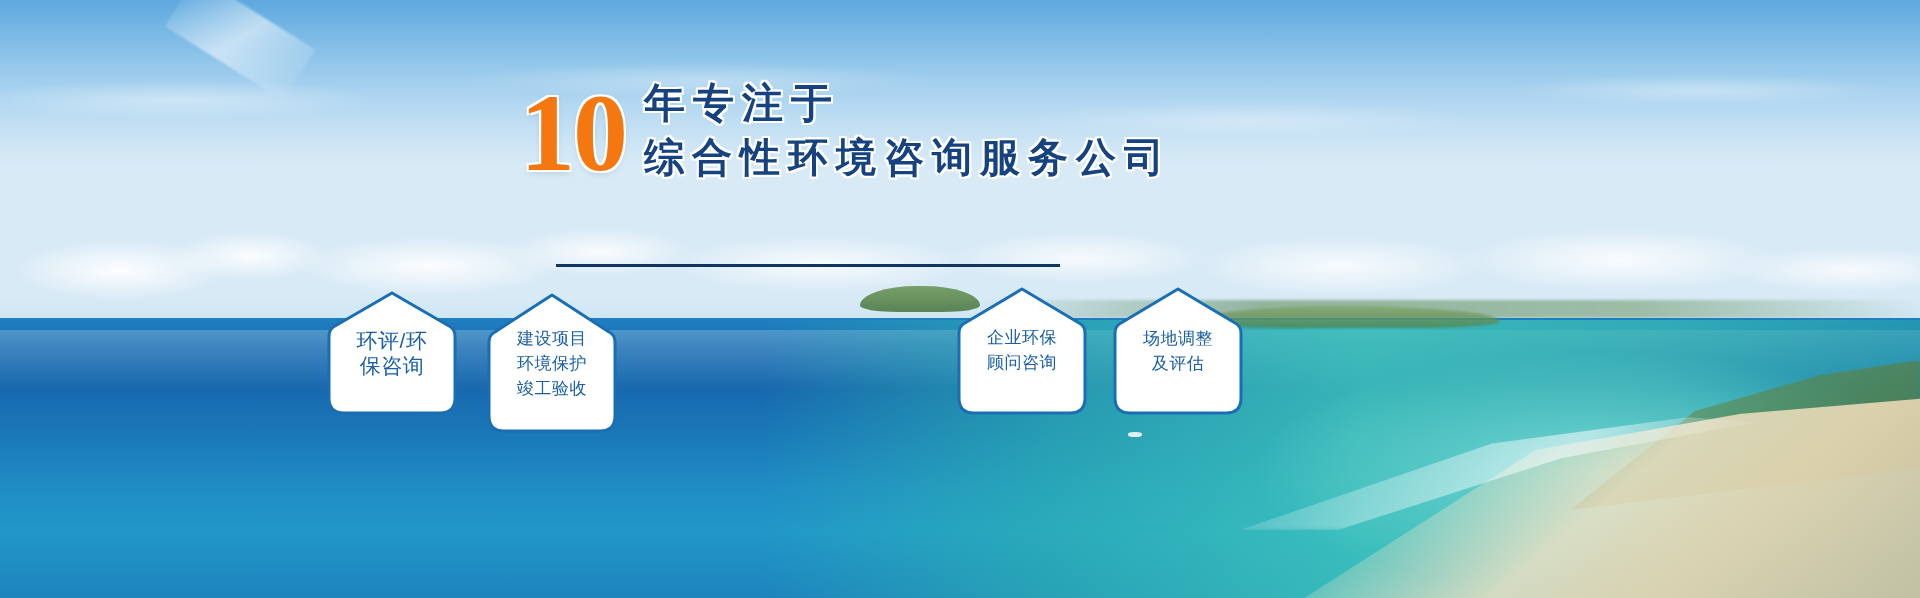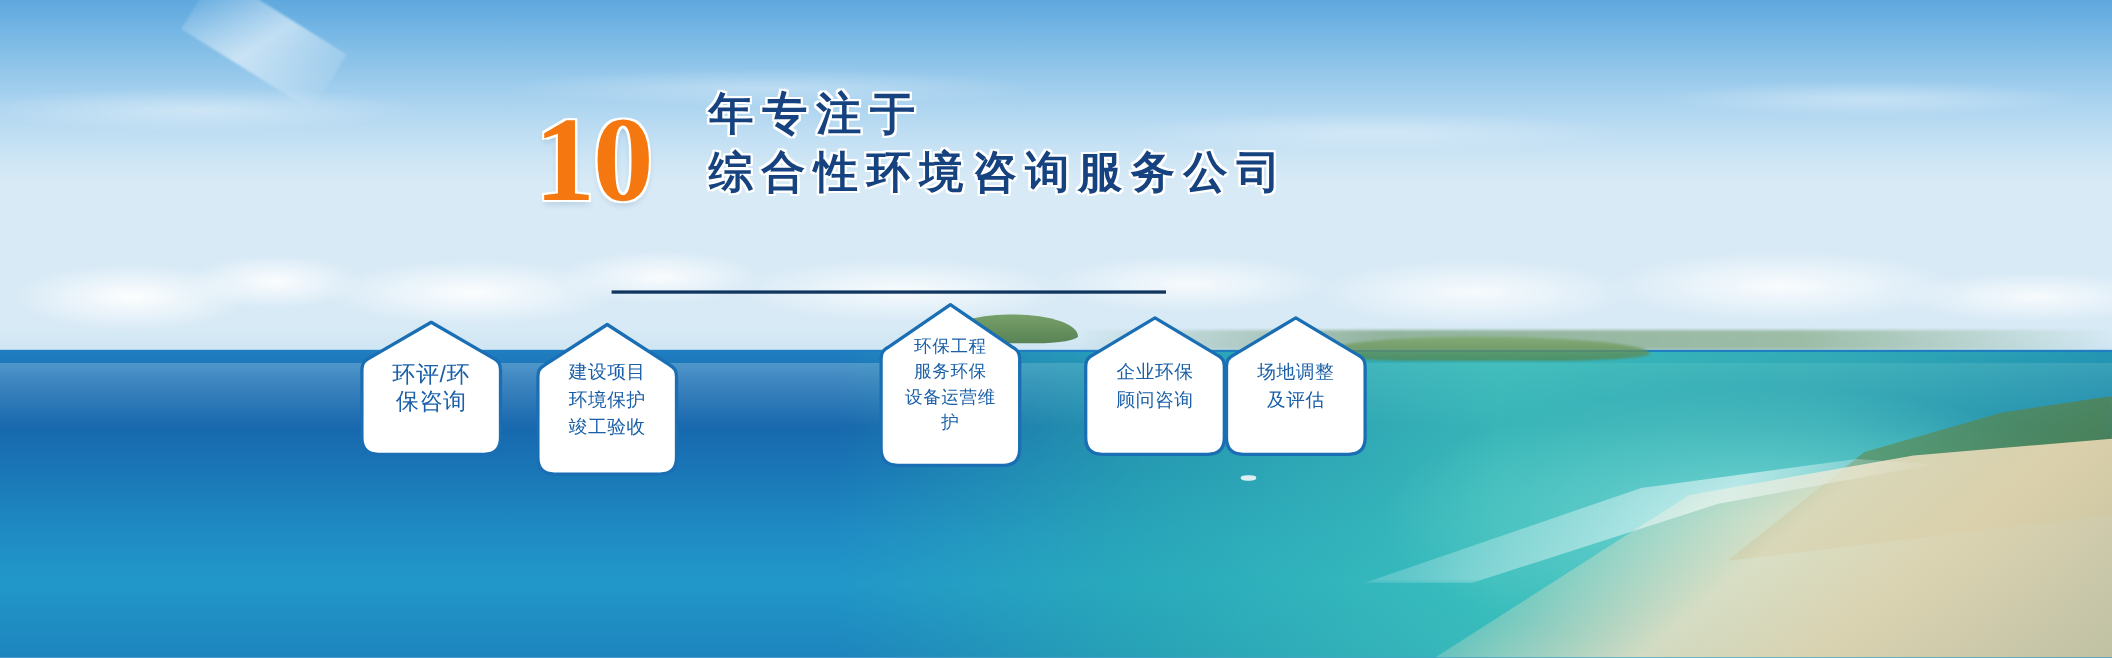--- a/index.html
+++ b/index.html
@@ -116,30 +116,29 @@
   .boat{
     position:absolute;left:1128px;top:432px;width:14px;height:5px;
     background:#f2f6f8;border-radius:40%;opacity:.9;
   }
 
   
   .headline-wrap{
     position:absolute;left:0;top:0;width:1920px;height:598px;
   }
   .big-number{
-    position:absolute;left:486px;top:78px;
+    position:absolute;left:520px;top:78px;
     font-size:110px;line-height:110px;font-weight:bold;
     color:#f4780f;
     font-family:"Liberation Serif","DejaVu Serif",serif;
     letter-spacing:-2px;
     text-shadow:
       -2px -2px 0 #ffffff, 2px -2px 0 #ffffff,
       -2px 2px 0 #ffffff, 2px 2px 0 #ffffff,
       0 3px 6px rgba(20,60,100,.18);
-    margin-top: 12px;
   }
   .line1{
     position:absolute;left:644px;top:84px;
     font-size:41px;line-height:38px;font-weight:bold;
     color:#16437f;letter-spacing:8px;
     text-shadow:
       -2px -2px 0 #ffffff, 2px -2px 0 #ffffff,
       -2px 2px 0 #ffffff, 2px 2px 0 #ffffff,
       -2px 0 0 #ffffff, 2px 0 0 #ffffff,
       0 -2px 0 #ffffff, 0 2px 0 #ffffff;
@@ -185,21 +184,21 @@
     text-align:center;
     color:#1a5fa8;font-size:17px;line-height:25px;font-weight:normal;
     letter-spacing:.5px;
     padding:0 12px;box-sizing:border-box;
     white-space:pre-line;
   }
   .hex.h0{left:326px;top:18px;width:132px;height:126px;}
   .hex.h1{left:486px;top:20px;width:132px;height:142px;}
   .hex.h2{left:642px;top:10px;width:132px;height:136px;}
   .hex.h3{left:798px;top:2px;width:132px;height:152px;}
-  .hex.h4{left:984px;top:14px;width:132px;height:130px;}
+  .hex.h4{left:956px;top:14px;width:132px;height:130px;font-family:Liberation Mono, monospace;}
   .hex.h5{left:1112px;top:14px;width:132px;height:130px;font-family:Liberation Serif, serif;}
   .hex.h0 .label{font-size:21px;}
   .hex.h3 .label{font-size:16px;line-height:23px;}
 </style>
 </head>
 <body>
 
 <div id="banner">
 
   <div class="bg-layer">
@@ -241,29 +240,20 @@
     <div class="hex h1">
       <svg class="shape" viewBox="0 0 132 142" preserveAspectRatio="none">
         <path d="M66 3 L123 40 Q129 43 129 50 L129 124 Q129 139 114 139 L18 139 Q3 139 3 124 L3 50 Q3 43 9 40 Z" fill="#ffffff" stroke="#1a6fb4" stroke-width="3" stroke-linejoin="round"></path>
       </svg>
       <div class="label">建设项目
 环境保护
 竣工验收</div>
     </div>
 
 
-    <div class="hex h3">
-      <svg class="shape" viewBox="0 0 132 152" preserveAspectRatio="none">
-        <path d="M66 3 L123 42 Q129 45 129 52 L129 134 Q129 149 114 149 L18 149 Q3 149 3 134 L3 52 Q3 45 9 42 Z" fill="#ffffff" stroke="#1a6fb4" stroke-width="3" stroke-linejoin="round"></path>
-      </svg>
-      <div class="label">环保工程
-服务环保
-设备运营维
-护</div>
-    </div>
 
     <div class="hex h4">
       <svg class="shape" viewBox="0 0 132 130" preserveAspectRatio="none">
         <path d="M66 3 L123 37 Q129 40 129 47 L129 112 Q129 127 114 127 L18 127 Q3 127 3 112 L3 47 Q3 40 9 37 Z" fill="#ffffff" stroke="#1a6fb4" stroke-width="3" stroke-linejoin="round"></path>
       </svg>
       <div class="label">企业环保
 顾问咨询</div>
     </div>
 
     <div class="hex h5">

